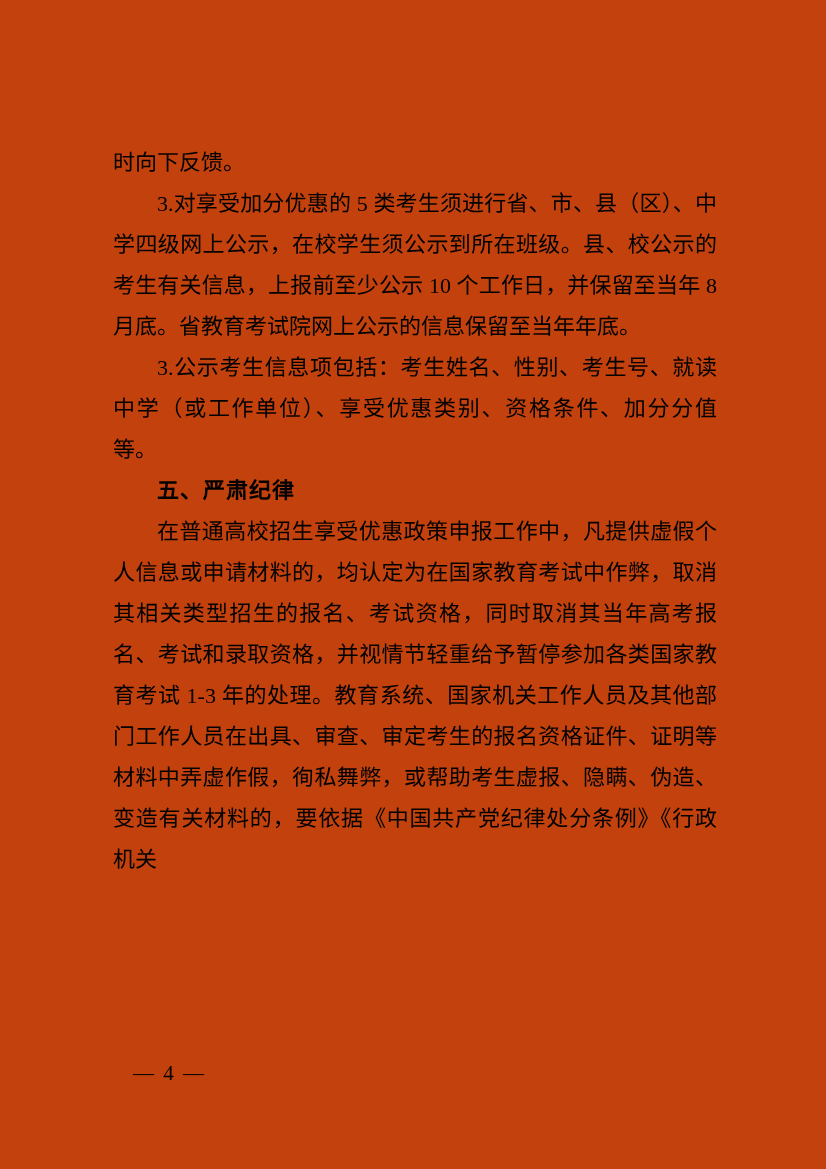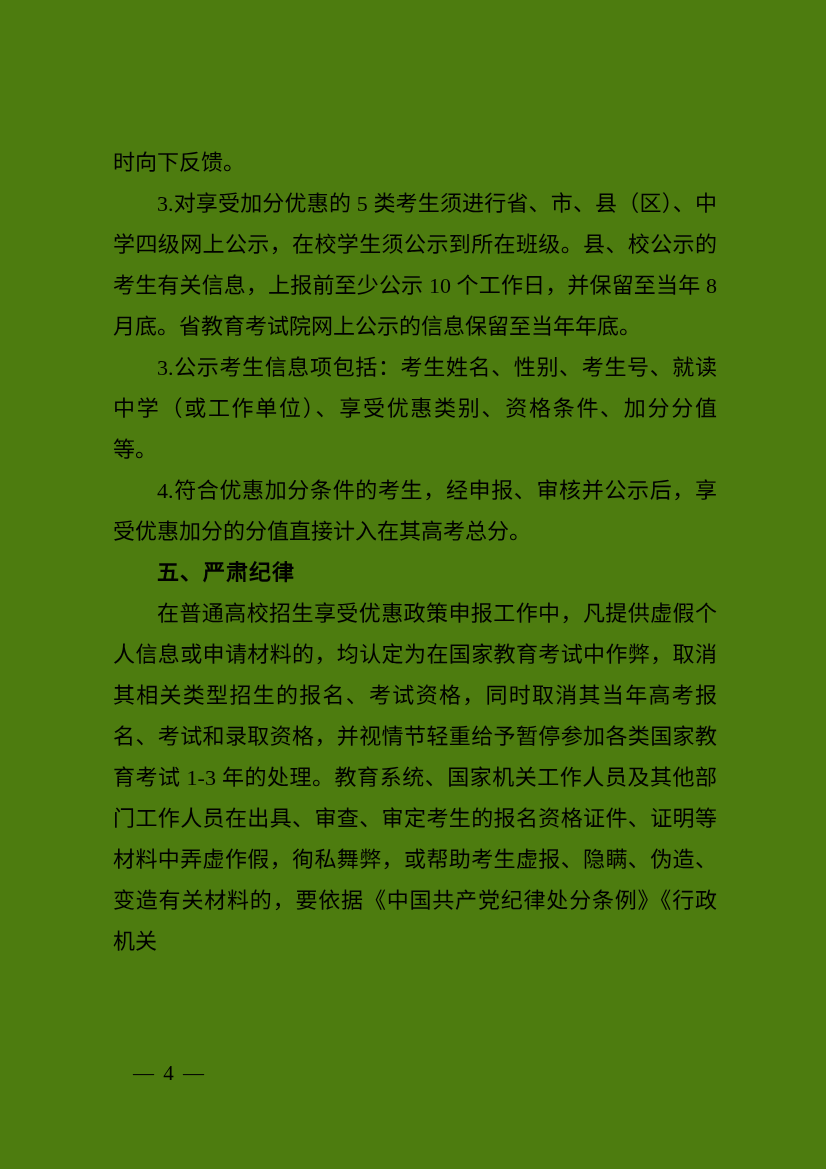--- a/index.html
+++ b/index.html
@@ -5,21 +5,21 @@
   html, body {
     margin: 0;
     padding: 0;
     background: #ffffff;
   }
   .page {
     position: relative;
     width: 826px;
     height: 1169px;
     margin: 0 auto;
-    background: #4d7c0f;
+    background: #c2410c;
     box-sizing: border-box;
     color: #000000;
     font-family: "Liberation Serif", "DejaVu Serif", serif;
     overflow: hidden;
   }
   .content {
     position: absolute;
     top: 142px;
     left: 113px;
     width: 604px;
@@ -57,18 +57,17 @@
   }
 </style>
 </head>
 <body>
 
 <div class="page">
   <div class="content" id="document-content">
       <p class="paragraph indent-none">时向下反馈。</p>
       <p class="paragraph indent-first-line">3.对享受加分优惠的 5 类考生须进行省、市、县（区）、中学四级网上公示，在校学生须公示到所在班级。县、校公示的考生有关信息，上报前至少公示 10 个工作日，并保留至当年 8 月底。省教育考试院网上公示的信息保留至当年年底。</p>
       <p class="paragraph indent-first-line">3.公示考生信息项包括：考生姓名、性别、考生号、就读中学（或工作单位）、享受优惠类别、资格条件、加分分值等。</p>
-      <p class="paragraph indent-first-line">4.符合优惠加分条件的考生，经申报、审核并公示后，享受优惠加分的分值直接计入在其高考总分。</p>
       <h2 class="heading">五、严肃纪律</h2>
       <p class="paragraph indent-first-line">在普通高校招生享受优惠政策申报工作中，凡提供虚假个人信息或申请材料的，均认定为在国家教育考试中作弊，取消其相关类型招生的报名、考试资格，同时取消其当年高考报名、考试和录取资格，并视情节轻重给予暂停参加各类国家教育考试 1-3 年的处理。教育系统、国家机关工作人员及其他部门工作人员在出具、审查、审定考生的报名资格证件、证明等材料中弄虚作假，徇私舞弊，或帮助考生虚报、隐瞒、伪造、变造有关材料的，要依据《中国共产党纪律处分条例》《行政机关</p>
     </div>
   <div class="footer">— 4 —</div>
 </div>
 
 </body></html>

